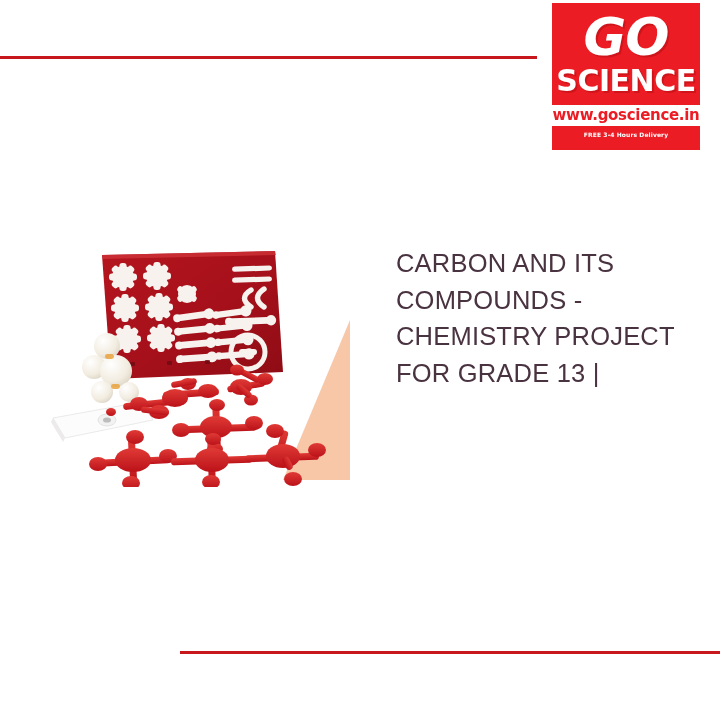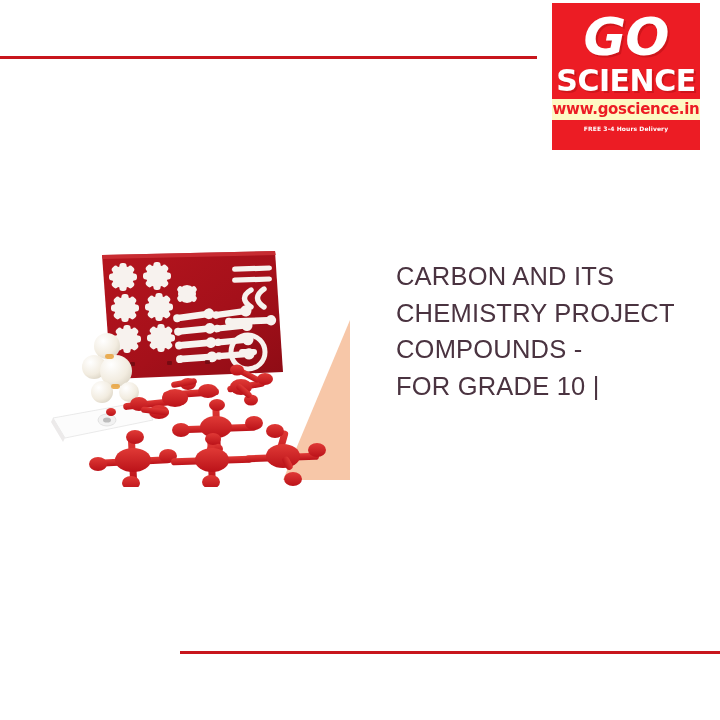--- a/index.html
+++ b/index.html
@@ -69,22 +69,22 @@
     color: #ffffff;
     font-family: "DejaVu Sans", sans-serif;
     font-weight: bold;
     font-size: 30px;
     line-height: 32px;
     letter-spacing: -0.5px;
     margin: 0;
     text-shadow: 2px 2px 0 rgba(120,0,0,0.25);
   }
   .logo-url-pill {
-    margin-top: 2px;
-    background: #fef9c3;
+    margin-top: 8px;
+    background: #ffffff;
     border-radius: 9px;
     padding: 2px 9px 3px 9px;
     display: inline-block;
   }
   .logo-url {
     color: #ec1c24;
     font-family: "DejaVu Sans", sans-serif;
     font-weight: bold;
     font-size: 15px;
     line-height: 16px;
@@ -99,21 +99,21 @@
     font-size: 6px;
     line-height: 7px;
     letter-spacing: 0.1px;
     white-space: nowrap;
   }
 
   
   .title-block {
     position: absolute;
     left: 396px;
-    top: 258px;
+    top: 245px;
     width: 300px;
   }
   .title-line {
     color: #4a3340;
     font-family: "Liberation Sans", sans-serif;
     font-weight: normal;
     font-size: 25.5px;
     line-height: 36.5px;
     letter-spacing: 0.2px;
     white-space: nowrap;
@@ -376,20 +376,20 @@
           <rect x="236" y="228" width="14" height="7" rx="3.5" transform="rotate(62 243 231)"></rect>
         </g>
 
         <ellipse cx="66" cy="180" rx="5" ry="4"></ellipse>
       </g>
     </svg>
   </div>
 
   <div class="title-block">
     <div class="title-line">CARBON AND ITS</div>
+    <div class="title-line">COMPOUNDS -</div>
     <div class="title-line">CHEMISTRY PROJECT</div>
-    <div class="title-line">COMPOUNDS -</div>
-    <div class="title-line">FOR GRADE 10 |</div>
+    <div class="title-line">FOR GRADE 13 |</div>
   </div>
 
   <div class="rule-bottom"></div>
 
 </div>
 
 </body></html>

